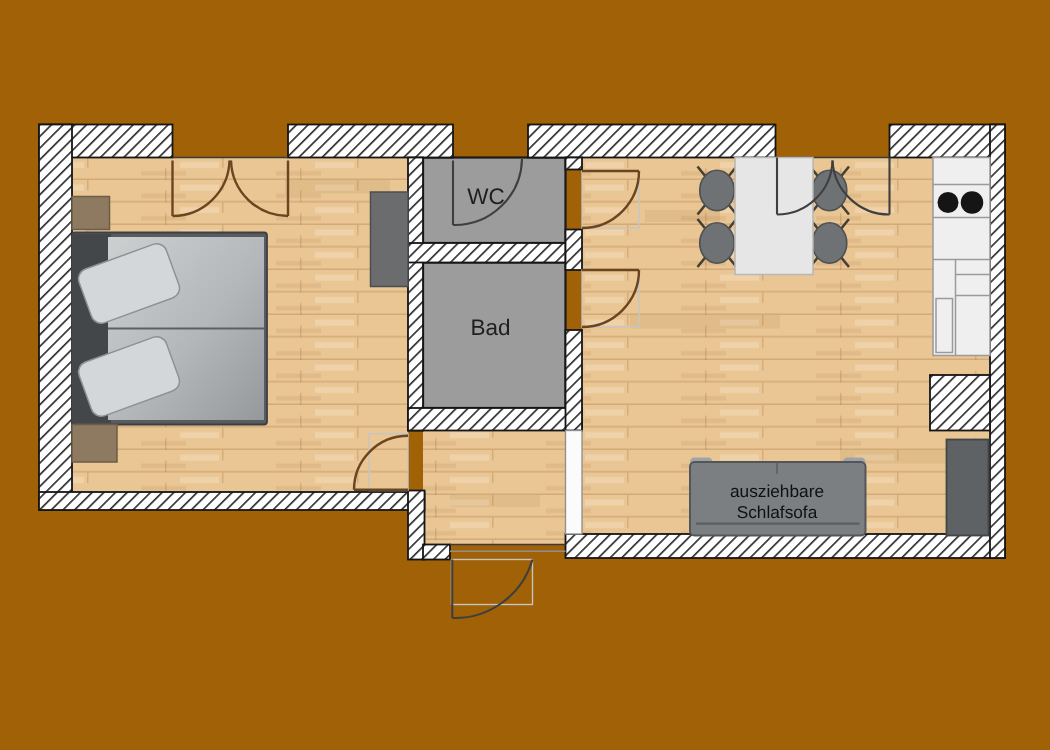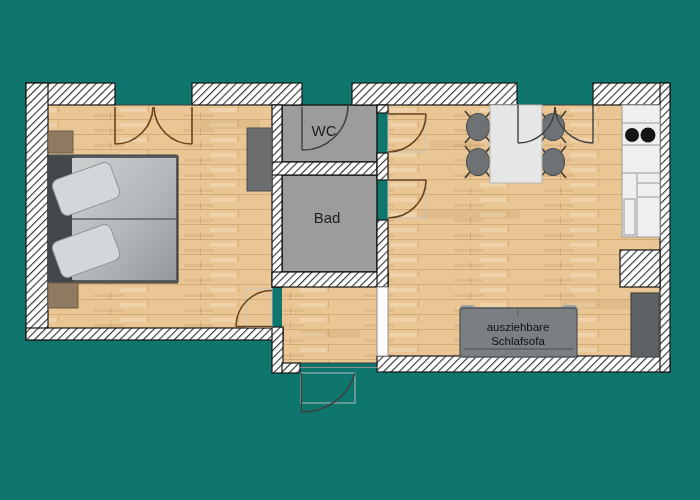--- a/index.html
+++ b/index.html
@@ -1,16 +1,16 @@
 <!DOCTYPE html>
 <html><head>
 <meta charset="utf-8">
 <style>
   html,body{margin:0;padding:0;background:#fff;}
-  .stage{position:relative;width:700px;height:500px;background:#0f766e;overflow:hidden;
+  .stage{position:relative;width:700px;height:500px;background:#a16207;overflow:hidden;
          font-family:"Liberation Sans", sans-serif;}
   svg{position:absolute;left:0;top:0;}
   .wall{stroke:#161616;stroke-width:1.2;}
   .room-outline{stroke:#1c1c1c;stroke-width:1.5;}
   .floor-edge{stroke:#3a3a3a;stroke-width:1;fill:none;}
   .arc-brown{stroke:#6b4420;stroke-width:1.6;fill:none;}
   .arc-dark{stroke:#3f3f3f;stroke-width:1.4;fill:none;}
   .swing-box{stroke:#c5c5c5;stroke-width:0.9;fill:none;}
   .passage{fill:#fbfbfb;stroke:#8f8f8f;stroke-width:0.9;}
   .counter-line{stroke:#9a9a9a;stroke-width:1;fill:none;}

